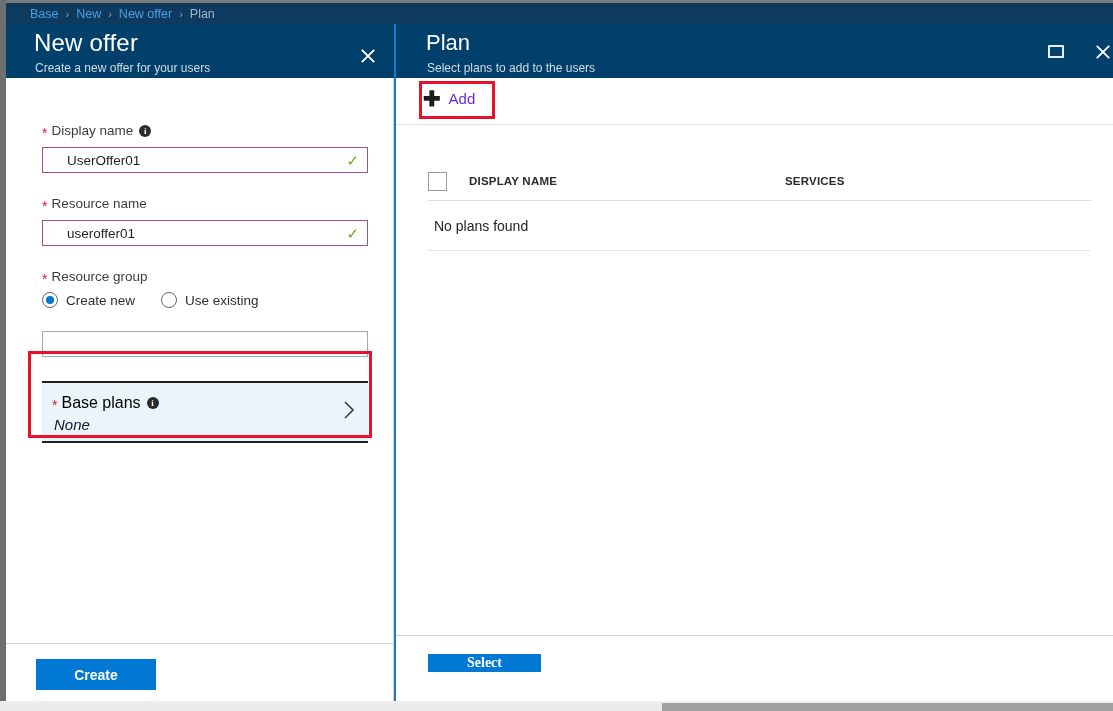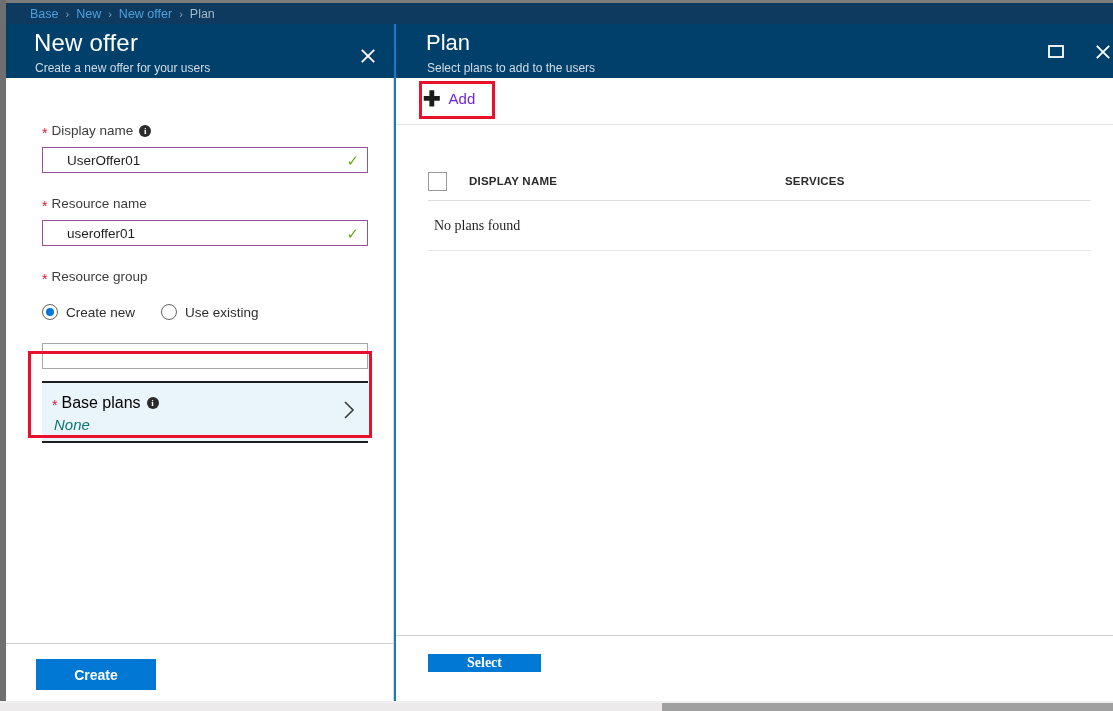--- a/index.html
+++ b/index.html
@@ -233,21 +233,21 @@
     position: absolute;
     left: 10px; top: 11px;
     display: flex;
     align-items: center;
   }
   .picker .p-value {
     position: absolute;
     left: 12px; top: 33px;
     font-size: 15px;
     font-style: italic;
-    color: #0f766e;
+    color: #0f172a;
   }
   .picker .p-chev {
     position: absolute;
     right: 12px; top: 50%;
     transform: translateY(-50%);
     color: #3a3a3a;
   }
 
   
   .annot {
@@ -362,21 +362,20 @@
     width: 663px; height: 50px;
     border-bottom: 1px solid #e4e4e4;
     box-sizing: border-box;
     display: flex;
     align-items: center;
   }
   .empty-msg {
     font-size: 14px;
     color: #1f1f1f;
     padding-left: 6px;
-    font-family: Liberation Serif, serif;
   }
   .right-footer {
     position: absolute;
     left: 0; top: 611px;
     width: 717px; height: 66px;
     background: #ffffff;
     border-top: 1px solid #d2d2d2;
     box-sizing: border-box;
   }
   .right-vline {
@@ -439,21 +438,21 @@
           <span>useroffer01</span>
           <span class="check-ok">✓</span>
         </div>
       </div>
 
       <div class="field" style="left:36px; top:191px;">
         <div class="flabel">
           <span class="req">*</span>
           <span>Resource group</span>
         </div>
-        <div class="radio-row" style="margin-top:20px;">
+        <div class="radio-row" style="margin-top:8px;">
           <span class="radio on"></span>
           <span class="radio-label">Create new</span>
           <span class="radio"></span>
           <span class="radio-label">Use existing</span>
         </div>
         <div class="txtbox plain" style="margin-top:23px;">
           <span placeholder=""></span>
         </div>
       </div>
 

